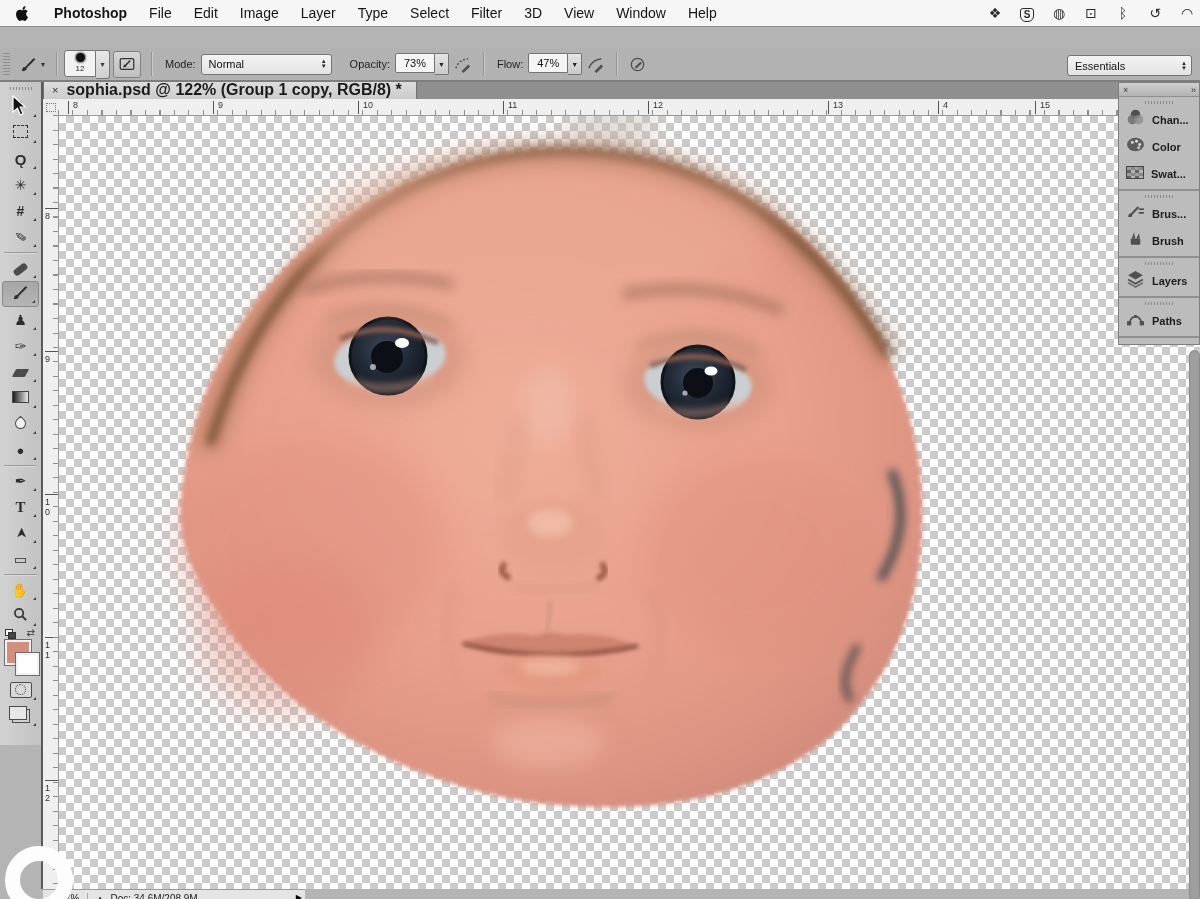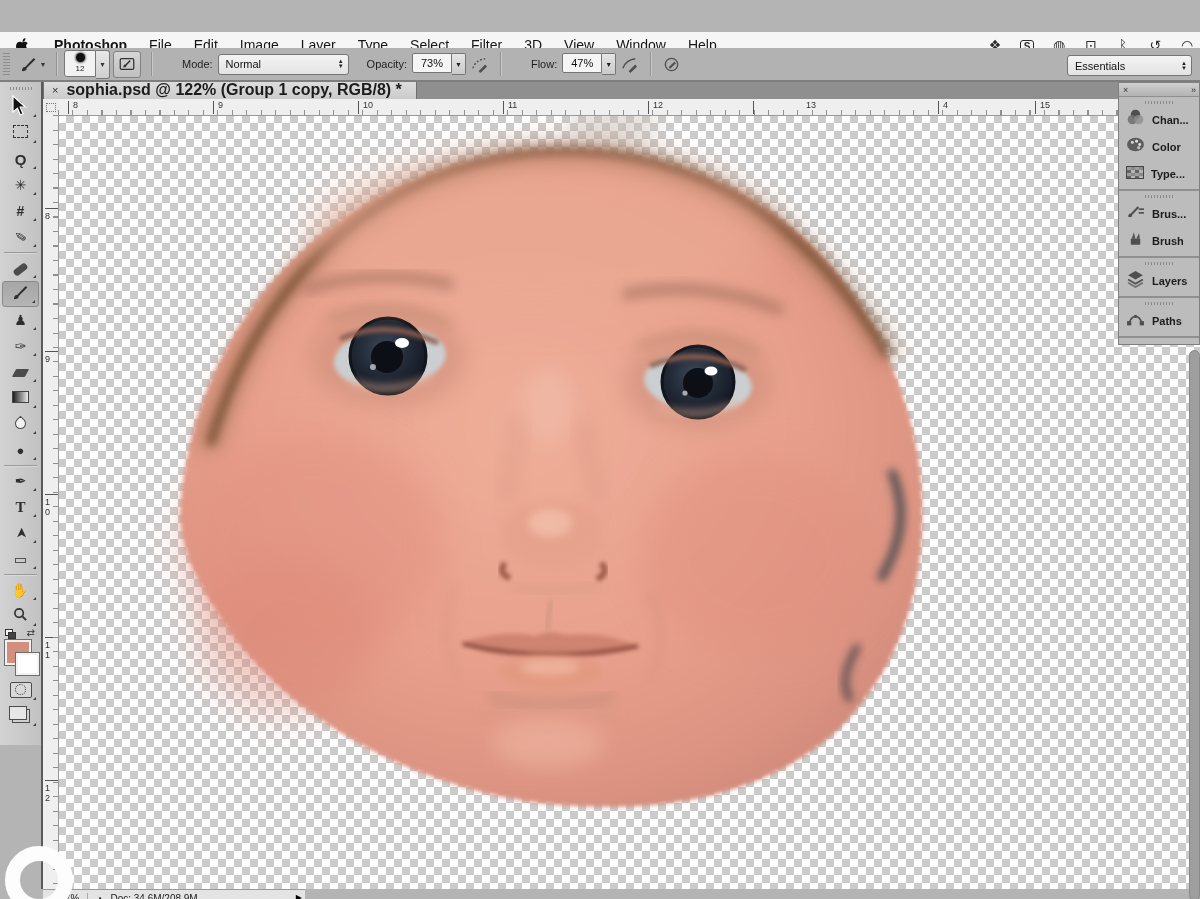--- a/index.html
+++ b/index.html
@@ -2,21 +2,21 @@
 <html><head>
 <meta charset="utf-8">
 <style>
   html,body{margin:0;padding:0;}
   body{width:1200px;height:899px;overflow:hidden;background:#b4b4b4;
        font-family:"Liberation Sans","DejaVu Sans",sans-serif;-webkit-font-smoothing:antialiased;}
   #screen{position:relative;width:1200px;height:899px;overflow:hidden;}
 
   
   #menubar{position:absolute;left:0;top:0;width:1200px;height:26px;background:#f6f6f6;
-           border-bottom:1px solid #8c8c8c;display:flex;align-items:center;z-index:60;margin-top:32px;}
+           border-bottom:1px solid #8c8c8c;display:flex;align-items:center;z-index:60;}
   .apple{margin:0 14px 0 16px;display:flex;align-items:center;}
   .menu-item{font-size:14px;color:#151515;padding:0 11px;line-height:26px;}
   .menu-item.app{font-weight:bold;}
   #menubar-right{margin-left:auto;display:flex;align-items:center;gap:14px;padding-right:4px;}
   .status-icon{font-size:14px;color:#2b2b2b;width:18px;text-align:center;}
   .mb-badge{display:inline-block;font-size:10px;font-weight:bold;border:1.5px solid #2b2b2b;
             border-radius:3px 3px 6px 6px;padding:0 3px;line-height:12px;}
 
   
   #titlebar{position:absolute;left:0;top:26px;width:1200px;height:22px;
@@ -38,21 +38,21 @@
   .ob-dd-arrow{font-size:8px;color:#333;}
   .preset-box{width:30px;height:25px;background:#f2f2f2;border:1px solid #777;border-radius:3px 0 0 3px;
               display:flex;flex-direction:column;align-items:center;justify-content:center;}
   .preset-dot{width:9px;height:9px;border-radius:50%;background:#111;box-shadow:0 0 2px 1px rgba(0,0,0,.55);}
   .preset-num{font-size:8px;color:#222;line-height:9px;margin-top:2px;}
   .preset-arrow{width:13px;height:27px;background:linear-gradient(#e8e8e8,#cfcfcf);border:1px solid #777;
                 border-left:none;border-radius:0 3px 3px 0;font-size:8px;color:#333;display:flex;
                 align-items:center;justify-content:center;}
   .ob-btn{width:26px;height:25px;background:linear-gradient(#d6d6d6,#bfbfbf);border:1px solid #818181;
           border-radius:3px;display:flex;align-items:center;justify-content:center;margin:0 3px;}
-  .ob-label{font-size:11px;color:#1e1e1e;margin:0 5px 0 23px;}
+  .ob-label{font-size:11px;color:#1e1e1e;margin:0 5px 0 6px;}
   .select{height:19px;background:linear-gradient(#f4f4f4,#e3e3e3);border:1px solid #757575;border-radius:3px;
           display:flex;align-items:center;font-size:11px;color:#111;padding:0 4px 0 7px;}
   .select .updown{margin-left:auto;display:flex;flex-direction:column;line-height:5px;font-size:6px;color:#222;padding-left:6px;}
   .valbox{width:38px;height:18px;background:#f5f5f5;border:1px solid #757575;border-radius:2px 0 0 2px;
           font-size:11px;color:#111;display:flex;align-items:center;justify-content:center;}
   .valarrow{width:13px;height:20px;background:linear-gradient(#e5e5e5,#cacaca);border:1px solid #757575;border-left:none;
             border-radius:0 2px 2px 0;font-size:7px;color:#222;display:flex;align-items:center;justify-content:center;}
   .icon-flat{margin:0 4px;display:flex;align-items:center;opacity:.85;}
   #workspace-select{position:absolute;right:8px;top:7px;width:112px;}
 
@@ -254,21 +254,21 @@
     </div>
   </div>
 
   <div id="corner-box"></div>
   <div id="hruler">
       <div class="hnum" style="left: 12px;"><span>8</span></div>
       <div class="hnum" style="left: 157px;"><span>9</span></div>
       <div class="hnum" style="left: 302px;"><span>10</span></div>
       <div class="hnum" style="left: 447px;"><span>11</span></div>
       <div class="hnum" style="left: 592px;"><span>12</span></div>
-      <div class="hnum" style="left: 697px; padding-left: 48px;"><span>13</span></div>
+      <div class="hnum" style="left: 772px;"><span>13</span></div>
       <div class="hnum" style="left: 882px;"><span>4</span></div>
       <div class="hnum" style="left: 979px;"><span>15</span></div>
     </div>
   <div id="vruler">
       <div class="vnum" style="top: 95px;">
         <div>8</div>
       </div>
       <div class="vnum" style="top: 238px;">
         <div>9</div>
       </div>
@@ -406,21 +406,21 @@
                 <ellipse cx="9" cy="9" rx="8" ry="6.5" fill="#5c5c5c"></ellipse>
                 <circle cx="6" cy="7" r="1.4" fill="#ddd"></circle>
                 <circle cx="10" cy="6" r="1.4" fill="#ddd"></circle>
                 <circle cx="13" cy="9" r="1.4" fill="#ddd"></circle>
                 <circle cx="12" cy="12" r="1.6" fill="#bbb"></circle>
               </svg></span>
             <span class="dock-label">Color</span>
           </div>
           <div class="dock-item">
             <span><span class="i-swatch"></span></span>
-            <span class="dock-label">Type...</span>
+            <span class="dock-label">Swat...</span>
           </div>
         </div>
         <div class="dock-group">
           <div class="dock-grip"></div>
           <div class="dock-item">
             <span><svg viewBox="0 0 18 18">
                 <path d="M2 14c.2-2.2.9-3.4 2.5-3.2L11 4l1.4 1.4-6.6 6.8c.4 1.6-1 2.4-3.8 1.8z" fill="#4f4f4f"></path>
                 <rect x="12" y="6" width="5" height="1.6" fill="#4f4f4f"></rect>
                 <rect x="12" y="9.5" width="5" height="1.6" fill="#4f4f4f"></rect>
               </svg></span>

